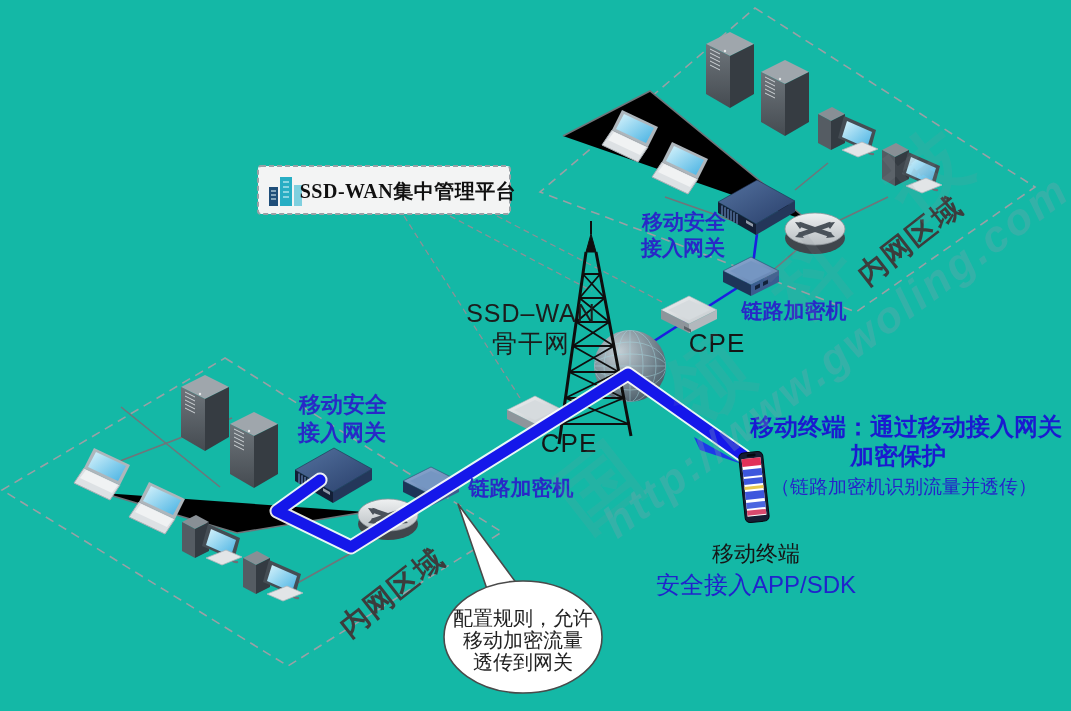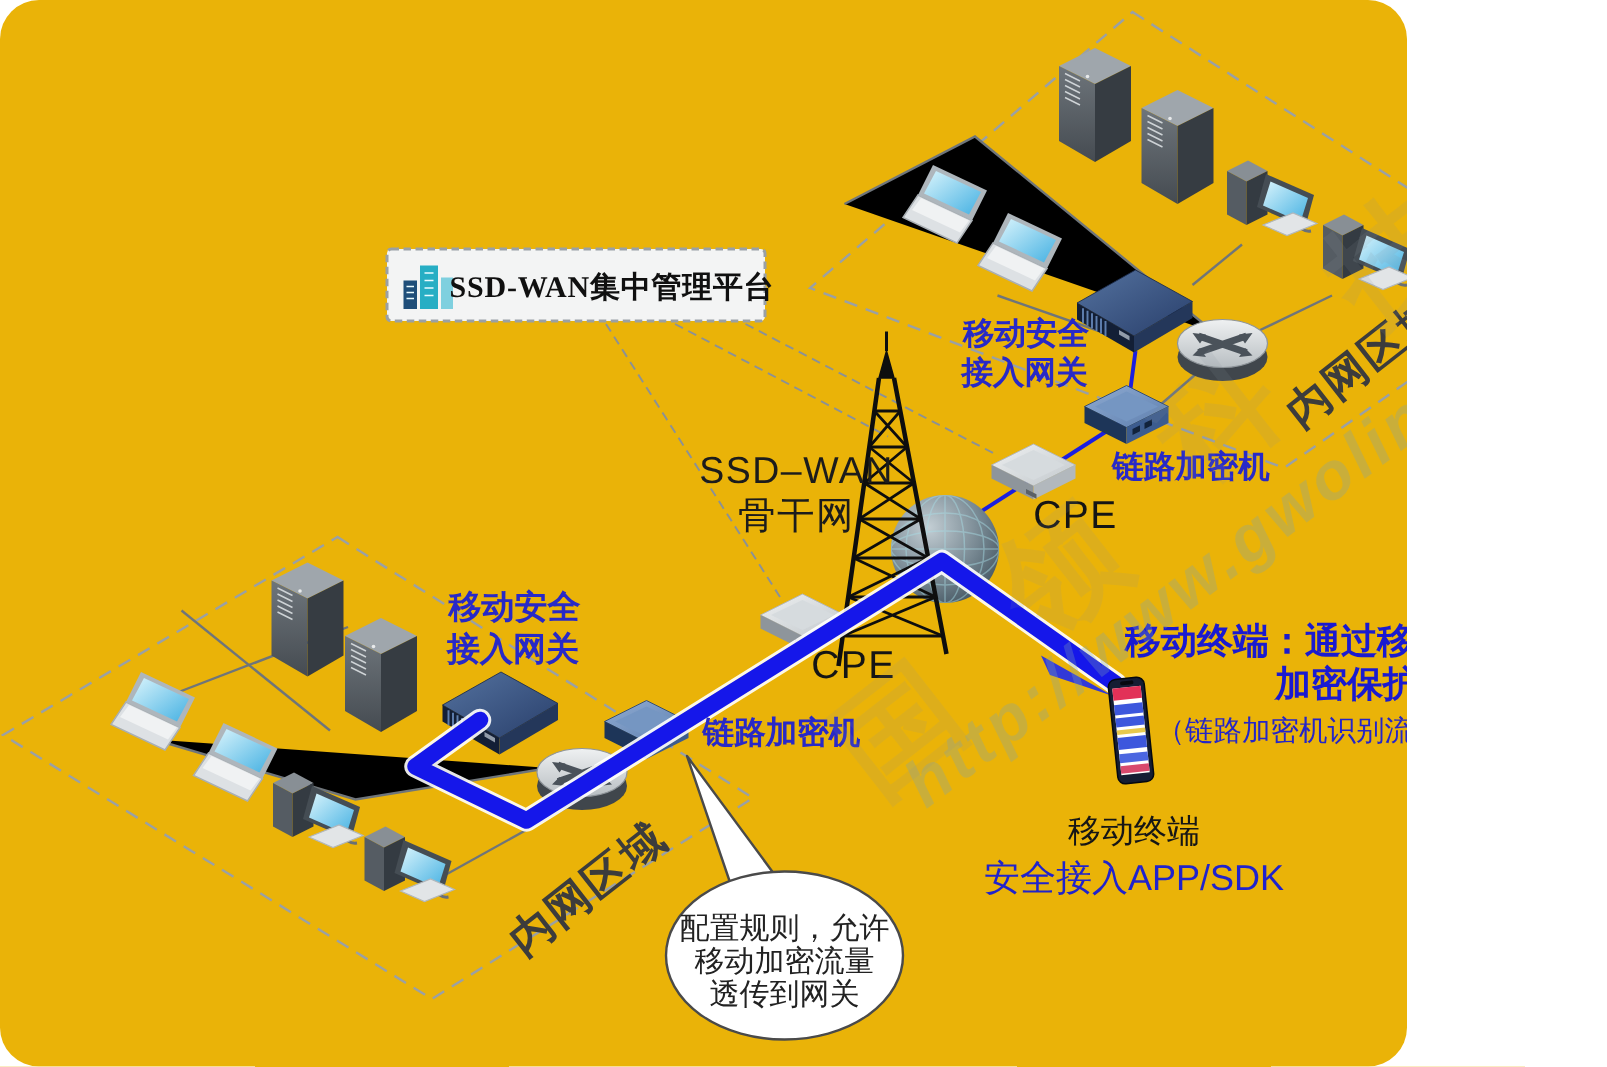--- a/index.html
+++ b/index.html
@@ -1,17 +1,17 @@
 <!DOCTYPE html>
 <html><head>
 <meta charset="utf-8">
 <style>
   html,body{margin:0;padding:0;background:#fff;}
-  #stage{position:relative;width:938px;height:711px;background:#eab308;overflow:hidden;
-         font-family:"Liberation Sans","DejaVu Sans",sans-serif;border-radius:26px;}
+  #stage{position:relative;width:1071px;height:711px;background:#14b8a6;overflow:hidden;
+         font-family:"Liberation Sans","DejaVu Sans",sans-serif;}
   svg{position:absolute;left:0;top:0;}
   text{font-family:"Liberation Sans","DejaVu Sans",sans-serif;}
   .zoneEdge{fill:none;stroke:#9aa0a5;stroke-width:1.6;stroke-dasharray:9 6;}
   .lan{stroke:#6f757a;stroke-width:1.6;}
   .ray{stroke:#8b9196;stroke-width:1.3;stroke-dasharray:6 4;fill:none;}
   .zoneLbl{font-size:29px;font-weight:600;fill:#3c3c3c;letter-spacing:2px;}
   .blueLbl{font-size:21px;font-weight:600;fill:#2829c7;}
   .blueLblBig{font-size:22px;font-weight:600;fill:#2829c7;}
   .blkLbl{font-size:26px;fill:#151515;letter-spacing:1px;}
   .bbLbl{font-size:25px;fill:#1c1c1c;font-weight:500;letter-spacing:1px;}

